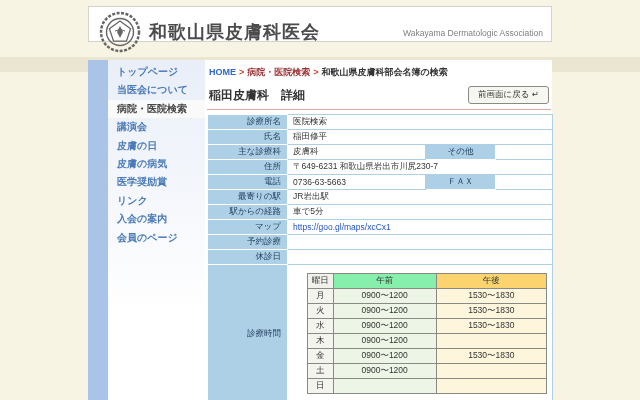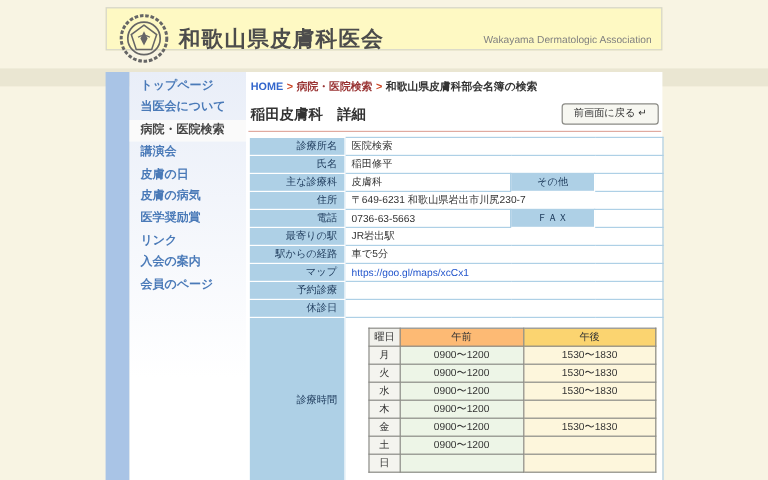--- a/index.html
+++ b/index.html
@@ -8,21 +8,21 @@
     font-family:"Liberation Sans","DejaVu Sans",sans-serif;
     background:#f8f4e3;
     position:relative;
     color:#333;
   }
   .band { position:absolute; left:0; top:57px; width:640px; height:15px; background:#eae6d2; }
 
   
   .header-box {
     position:absolute; left:88px; top:6px; width:464px; height:36px;
-    background:#fef9c3; border:1px solid #d4d4cb;padding-left:16px;
+    background:#ffffff; border:1px solid #d4d4cb;padding-left:16px;
   }
   .logo { position:absolute; left:10px; top:4px; width:42px; height:42px; }
   .header-title {
     position:absolute; left:60px; top:13px;
     font-size:18px; font-weight:bold; color:#4c4c4c; letter-spacing:1px;
   }
   .header-sub {
     position:absolute; right:8px; bottom:3px;
     font-size:8.5px; color:#808080;
   }
@@ -82,21 +82,21 @@
   .lnk { color:#2255cc; text-decoration:none; cursor:pointer; }
 
   
   table.sched {
     border-collapse:collapse; font-size:8.5px; margin:7px 0 7px 14px;
   }
   table.sched th, table.sched td {
     border:1px solid #8a8a85; text-align:center; height:15px; padding:0 2px;
   }
   .sc-day-h { background:#f1f1ec; width:26px; font-weight:normal; }
-  .sc-am-h  { background:#fdba74; width:108px; font-weight:normal; }
+  .sc-am-h  { background:#86efac; width:108px; font-weight:normal; }
   .sc-pm-h  { background:#fbd470; width:116px; font-weight:normal; }
   .sc-day   { background:#f4f4ef; }
   .sc-am    { background:#edf5e7; }
   .sc-pm    { background:#fdf6dc; }
 </style>
 </head>
 <body>
 
 <div class="band"></div>
 

